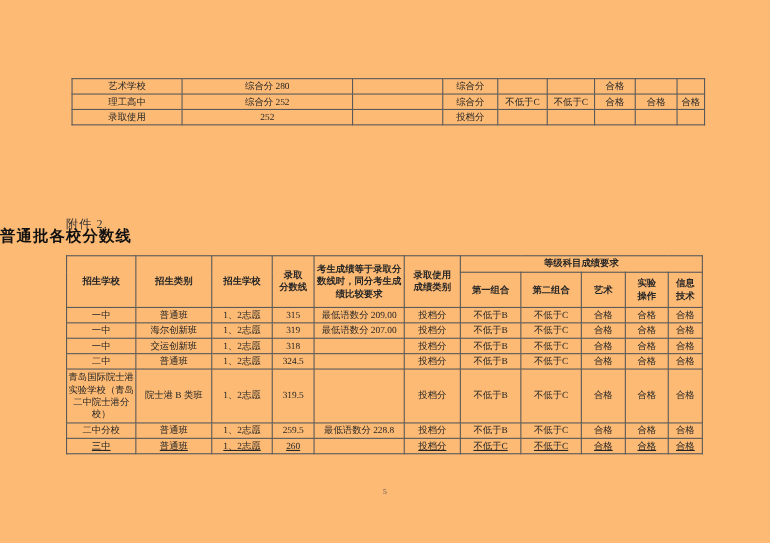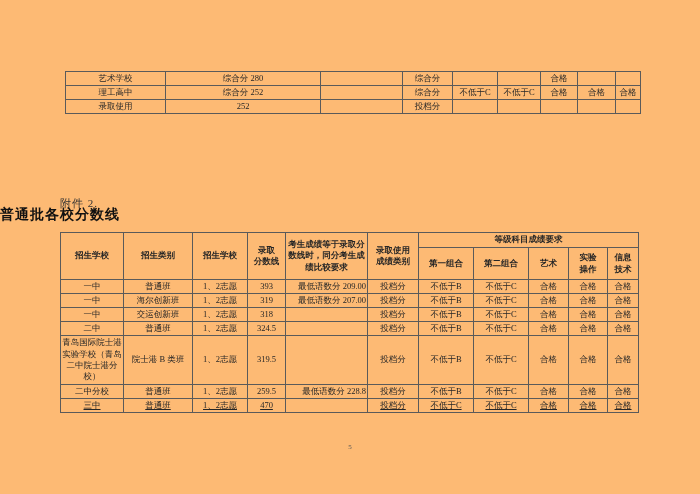--- a/index.html
+++ b/index.html
@@ -13,21 +13,21 @@
   .main-table{position:absolute;left:60px;top:232px;width:578px;}
   .main-table th{font-weight:bold;white-space:pre-line;}
   .notes{position:absolute;left:65px;top:136px;font-size:9.5px;line-height:13px;color:#1f1f1f;}
   .notes .note-line2{padding-left:29px;}
   .attachment{position:absolute;left:60px;top:196px;font-size:11px;letter-spacing:1px;color:#333;}
   .doc-title{position:absolute;left:0;top:206px;width:628px;text-align:left;
              font-family:"Liberation Sans","DejaVu Sans",sans-serif;
              font-weight:bold;font-size:14px;letter-spacing:1px;color:#111;}
   .page-number{position:absolute;left:0;top:443px;width:700px;text-align:center;
                font-size:7px;color:#555;}
-  .nowrap{white-space:nowrap;text-align:right;}
+  .nowrap{white-space:nowrap;}
 </style>
 </head>
 <body>
 
 <div class="page">
 
   <table class="top-table">
     <colgroup>
       <col style="width:100px">
         <col style="width:155px">
@@ -115,21 +115,21 @@
 操作</th>
         <th>信息
 技术</th>
       </tr>
     </thead>
     <tbody>
       <tr style="height:14px;">
         <td>一中</td>
         <td>普通班</td>
         <td>1、2志愿</td>
-        <td>393</td>
+        <td>315</td>
         <td class="nowrap">最低语数分 209.00</td>
         <td>投档分</td>
         <td>不低于B</td>
         <td>不低于C</td>
         <td>合格</td>
         <td>合格</td>
         <td>合格</td>
       </tr>
       <tr style="height:14px;">
         <td>一中</td>
@@ -193,21 +193,21 @@
         <td>不低于B</td>
         <td>不低于C</td>
         <td>合格</td>
         <td>合格</td>
         <td>合格</td>
       </tr>
       <tr style="height:14px;text-decoration:underline;">
         <td>三中</td>
         <td>普通班</td>
         <td>1、2志愿</td>
-        <td>470</td>
+        <td>260</td>
         <td class="nowrap"></td>
         <td>投档分</td>
         <td>不低于C</td>
         <td>不低于C</td>
         <td>合格</td>
         <td>合格</td>
         <td>合格</td>
       </tr>
     </tbody>
   </table>

